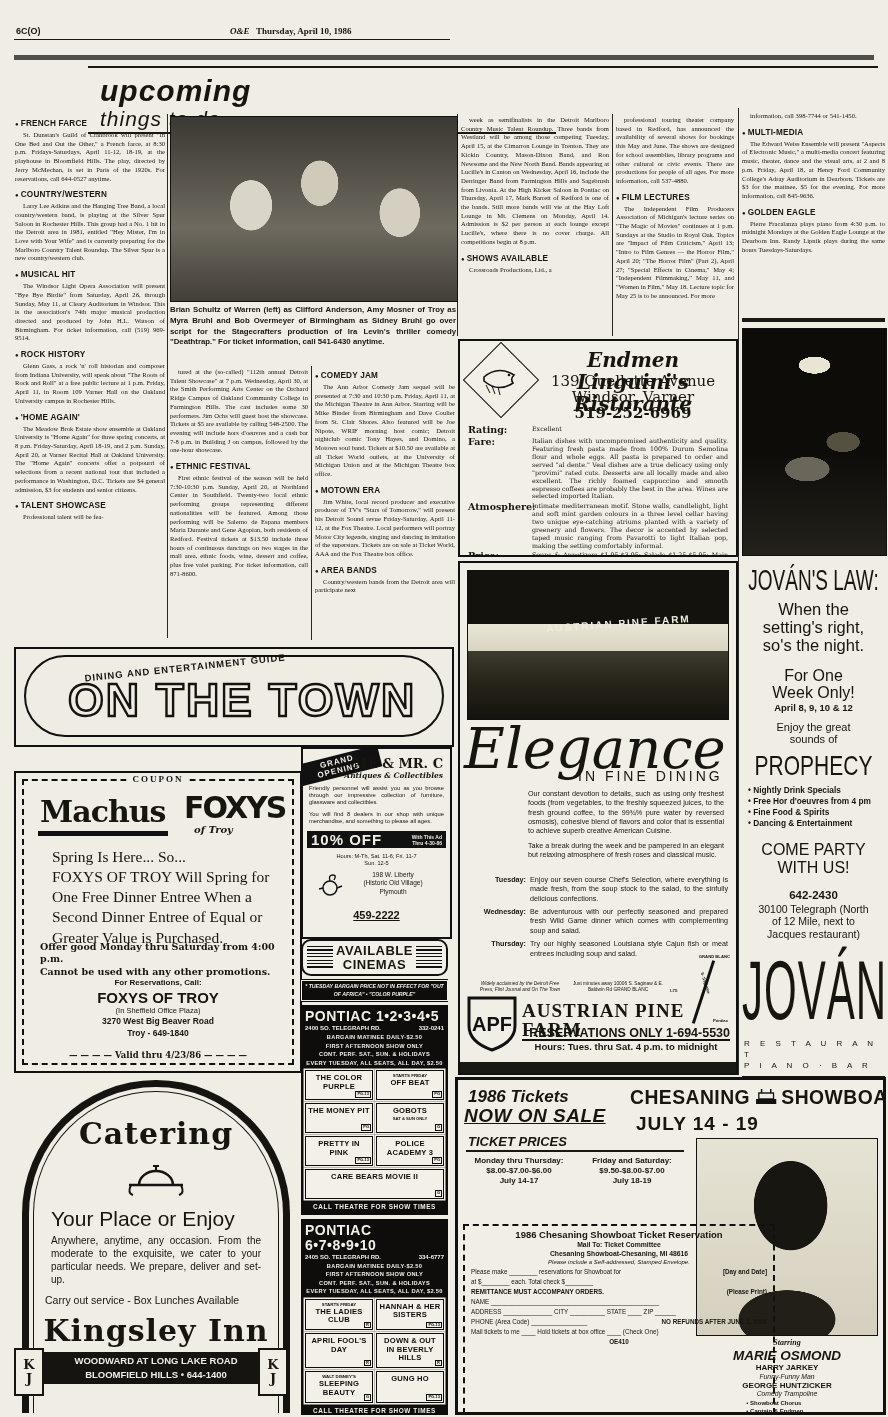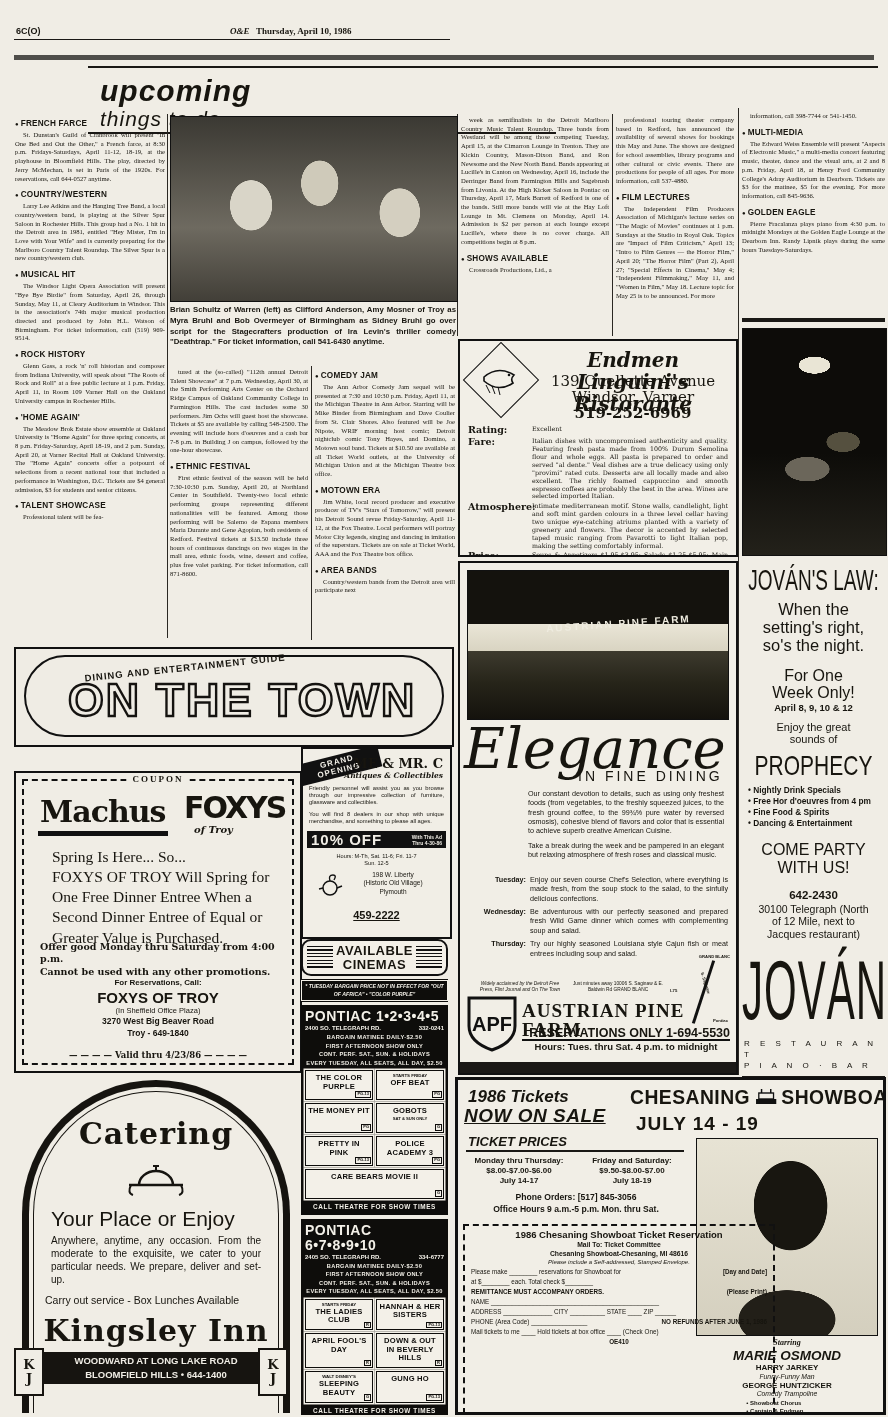--- a/index.html
+++ b/index.html
@@ -596,24 +596,20 @@
     <div class="abs sb-pc-h" style="left:6px;top:76px;width:110px;">
       <span>Monday thru Thursday:</span><br>
       <span>$8.00-$7.00-$6.00</span><br>
       <span>July 14-17</span>
     </div>
     <div class="abs sb-pc-h" style="left:118px;top:76px;width:112px;">
       <span>Friday and Saturday:</span><br>
       <span>$9.50-$8.00-$7.00</span><br>
       <span>July 18-19</span>
     </div>
-    <div class="abs sb-ph" style="left:6px;top:112px;width:224px;">
-      <span>Phone Orders: [517] 845-3056</span><br>
-      <span>Office Hours 9 a.m.-5 p.m. Mon. thru Sat.</span>
-    </div>
 
     <div class="abs sb-form" style="left:5px;top:144px;width:296px;height:180px;padding:3px 6px;">
       <div class="sb-f-title">1986 Chesaning Showboat Ticket Reservation</div>
       <div class="sb-f-c">Mail To: Ticket Committee</div>
       <div class="sb-f-c">Chesaning Showboat-Chesaning, MI 48616</div>
       <div class="sb-f-i">Please include a Self-addressed, Stamped Envelope.</div>
       <div style="display:flex;justify-content:space-between;">
         <span class="sb-f-l">Please make ________ reservations for Showboat for</span>
         <span class="sb-f-b">[Day and Date]</span>
       </div>

